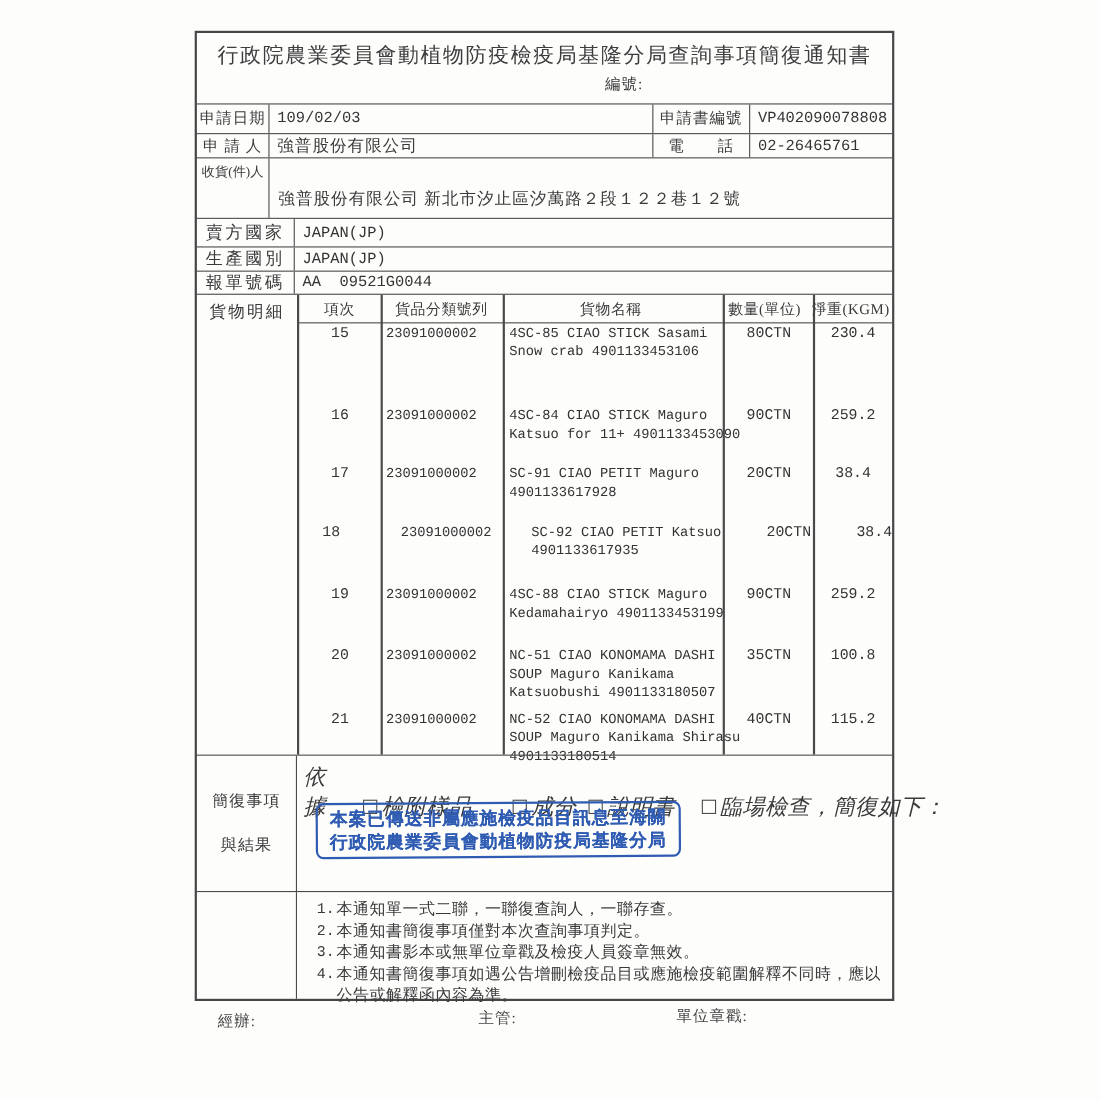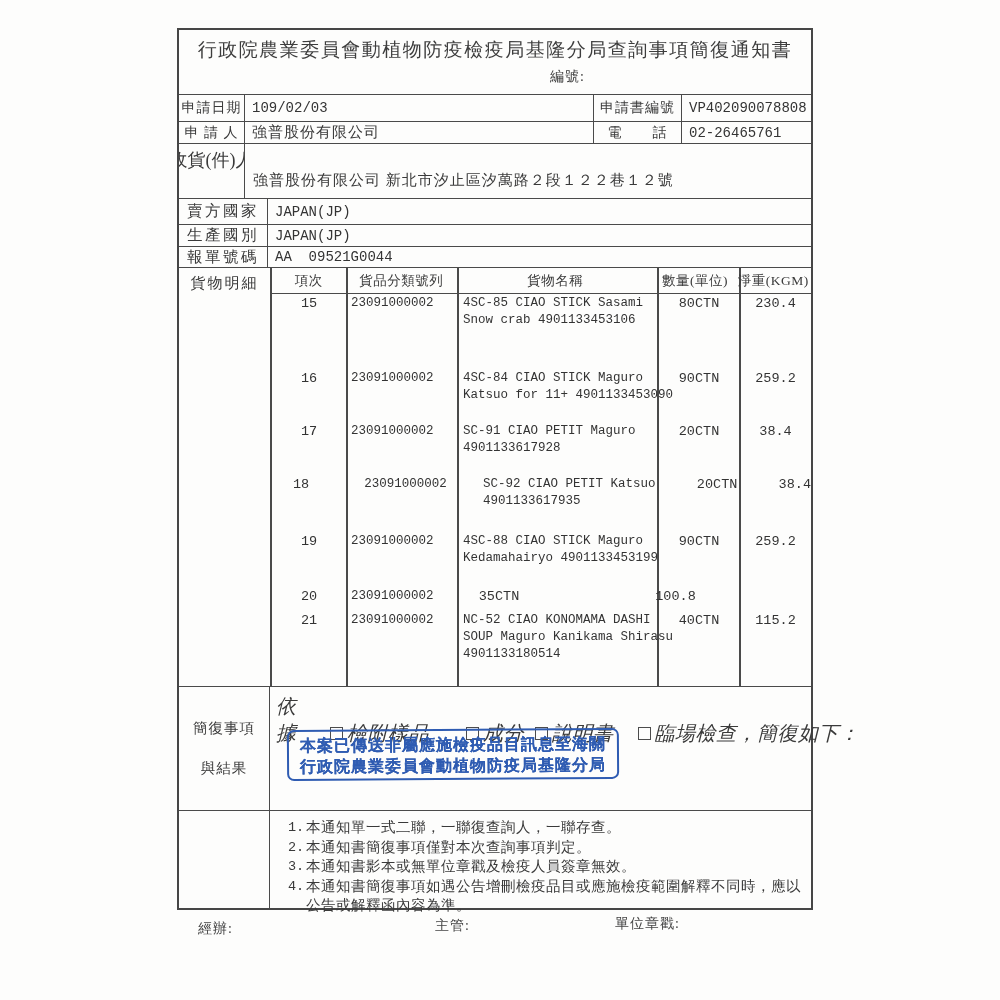--- a/index.html
+++ b/index.html
@@ -33,21 +33,21 @@
   .rowA{top:64px;height:27px;}
   .rowB{top:91px;height:22px;}
   .rowC{top:113px;height:55px;}
   .rowD{top:168px;height:26px;}
   .rowE{top:194px;height:22px;}
   .rowF{top:216px;height:21px;}
   .w-lblA{width:66px;}
   .w-valA{width:349px;}
   .w-lblB{width:88px;}
   .w-lblC{width:89px;}
-  .consignee-lbl{align-items:flex-start;padding-top:4px;justify-content:center;font-size:18px;white-space:nowrap;text-align:right;}
+  .consignee-lbl{align-items:flex-start;padding-top:4px;justify-content:center;font-size:12px;white-space:nowrap;text-align:right;}
   .consignee-val{display:block;padding:27px 0 0 8px;}
 
   
   .goods{position:absolute;left:0;right:0;top:237px;height:419px;border-top:1.5px solid #4a4a4a;box-sizing:border-box;}
   .vline{position:absolute;top:0;bottom:0;width:1.5px;background:#4a4a4a;}
   .goods-section-lbl{position:absolute;left:0;top:6px;width:91px;text-align:center;font-size:15px;letter-spacing:2px;}
   .goods-header{position:absolute;left:92px;right:0;top:0;height:26px;display:flex;border-bottom:1.5px solid #4a4a4a;box-sizing:border-box;align-items:center;}
   .gh{text-align:center;font-size:13.5px;letter-spacing:0.5px;white-space:nowrap;}
   .gh1{width:76px;}.gh2{width:111px;}.gh3{width:200px;}.gh4{width:82px;}.gh5{width:76px;}
   .goods-rows{position:absolute;left:92px;right:0;top:27px;}
@@ -214,20 +214,25 @@
               <div>4SC-88 CIAO STICK Maguro</div>
               <div>Kedamahairyo 4901133453199</div>
             </div>
     <div class="g-qty g-mono">90CTN</div>
     <div class="g-wt g-mono">259.2</div>
   </div>
 
   <div class="grow">
     <div class="g-no g-mono">20</div>
     <div class="g-code g-mono">23091000002</div>
+    <div class="g-name g-mono">
+              <div>NC-51 CIAO KONOMAMA DASHI</div>
+              <div>SOUP Maguro Kanikama</div>
+              <div>Katsuobushi 4901133180507</div>
+            </div>
     <div class="g-qty g-mono">35CTN</div>
     <div class="g-wt g-mono">100.8</div>
   </div>
 
   <div class="grow">
     <div class="g-no g-mono">21</div>
     <div class="g-code g-mono">23091000002</div>
     <div class="g-name g-mono">
               <div>NC-52 CIAO KONOMAMA DASHI</div>
               <div>SOUP Maguro Kanikama Shirasu</div>

